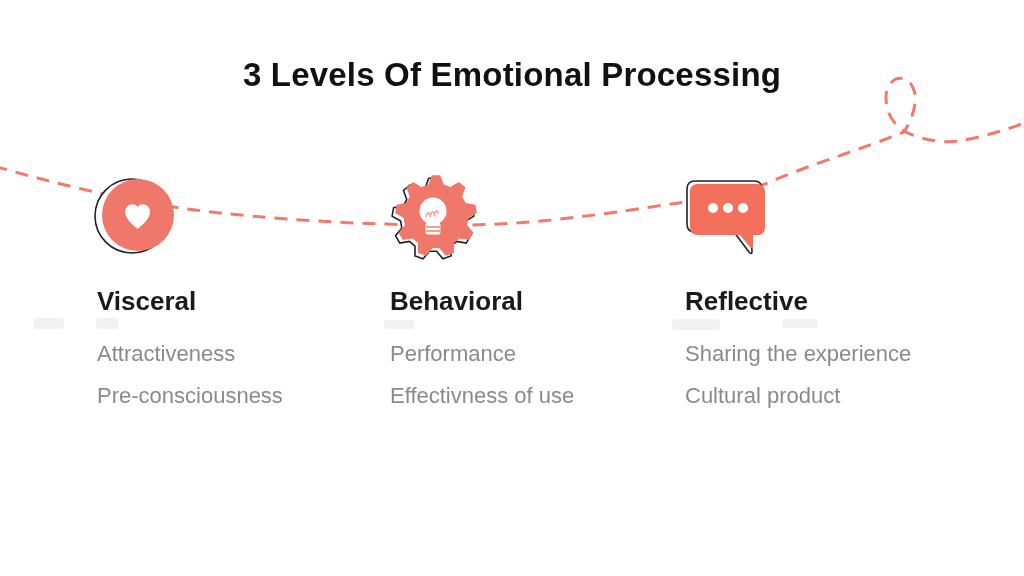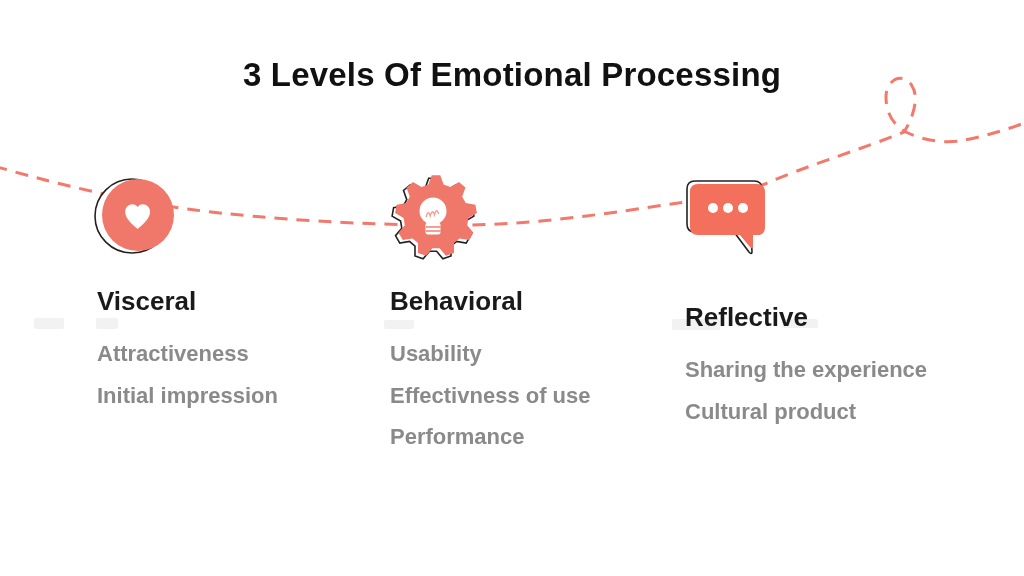--- a/index.html
+++ b/index.html
@@ -8,27 +8,27 @@
     font-family:"Liberation Sans", sans-serif;
   }
   .title{
     position:absolute;top:56px;left:0;width:1024px;text-align:center;
     font-size:33px;font-weight:700;color:#111111;letter-spacing:0.2px;
   }
   .decor-svg{position:absolute;top:0;left:0;width:1024px;height:576px;}
   .col{position:absolute;top:288px;width:300px;}
   .col-0{left:97px;}
   .col-1{left:390px;}
-  .col-2{left:685px;margin-top:16px;}
+  .col-2{left:685px;}
   .col h2{
     margin:0;font-size:26px;font-weight:700;color:#1a1a1a;line-height:26px;
   }
   .items{margin-top:19px;}
   .items div{
-    font-size:22px;font-weight:700;color:#8a8a8a;line-height:41.6px;white-space:nowrap;
+    font-size:22px;font-weight:400;color:#8a8a8a;line-height:41.6px;white-space:nowrap;
   }
   .ghost{position:absolute;background:rgba(0,0,0,0.05);border-radius:2px;}
 </style>
 </head>
 <body>
 
 <div class="slide">
 
   <svg class="decor-svg" viewBox="0 0 1024 576" xmlns="http://www.w3.org/2000/svg">
 
@@ -73,30 +73,29 @@
   <div class="ghost" style="left:384px;top:320px;width:30px;height:9px;"></div>
   <div class="ghost" style="left:672px;top:319px;width:48px;height:11px;"></div>
   <div class="ghost" style="left:782px;top:319px;width:36px;height:9px;"></div>
 
   <div class="title">3 Levels Of Emotional Processing</div>
 
   <div class="col col-0">
     <h2>Visceral</h2>
     <div class="items">
       <div>Attractiveness</div>
-      <div>Initial impression</div>
+      <div>Pre-consciousness</div>
     </div>
   </div>
 
   <div class="col col-1">
     <h2>Behavioral</h2>
     <div class="items">
-      <div>Usability</div>
+      <div>Performance</div>
       <div>Effectivness of use</div>
-      <div>Performance</div>
     </div>
   </div>
 
   <div class="col col-2">
     <h2>Reflective</h2>
     <div class="items">
       <div>Sharing the experience</div>
       <div>Cultural product</div>
     </div>
   </div>

